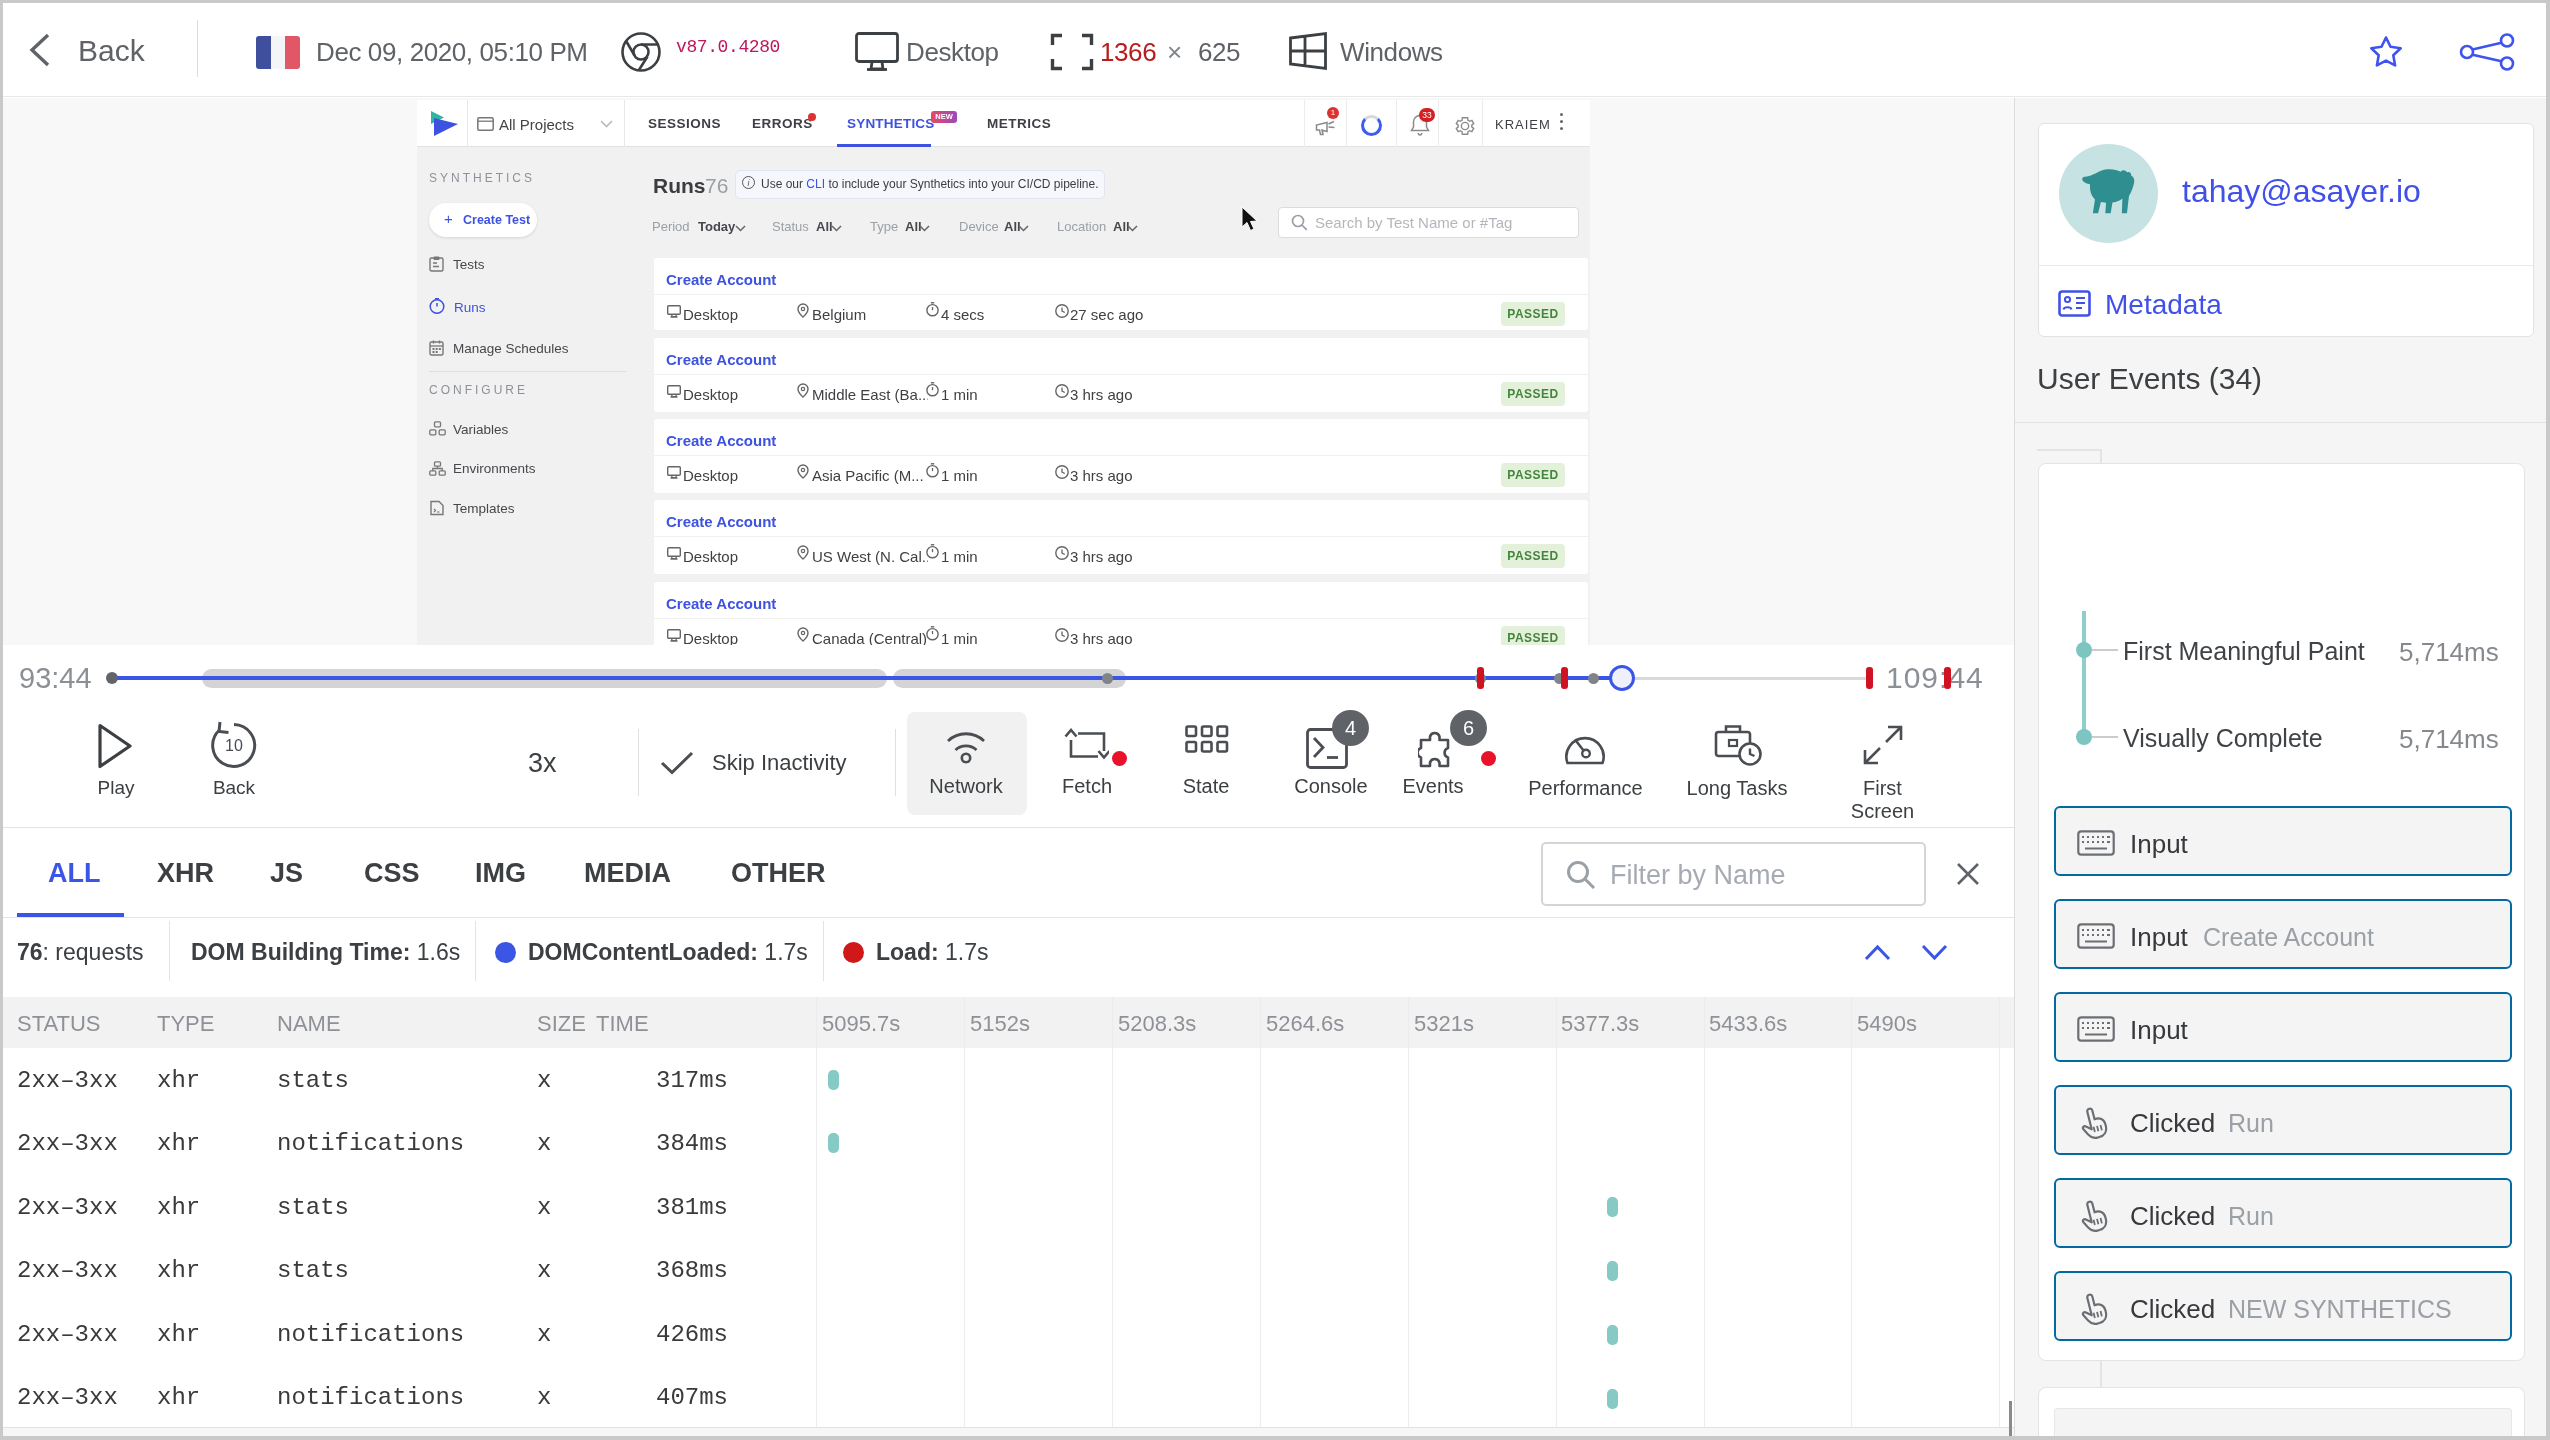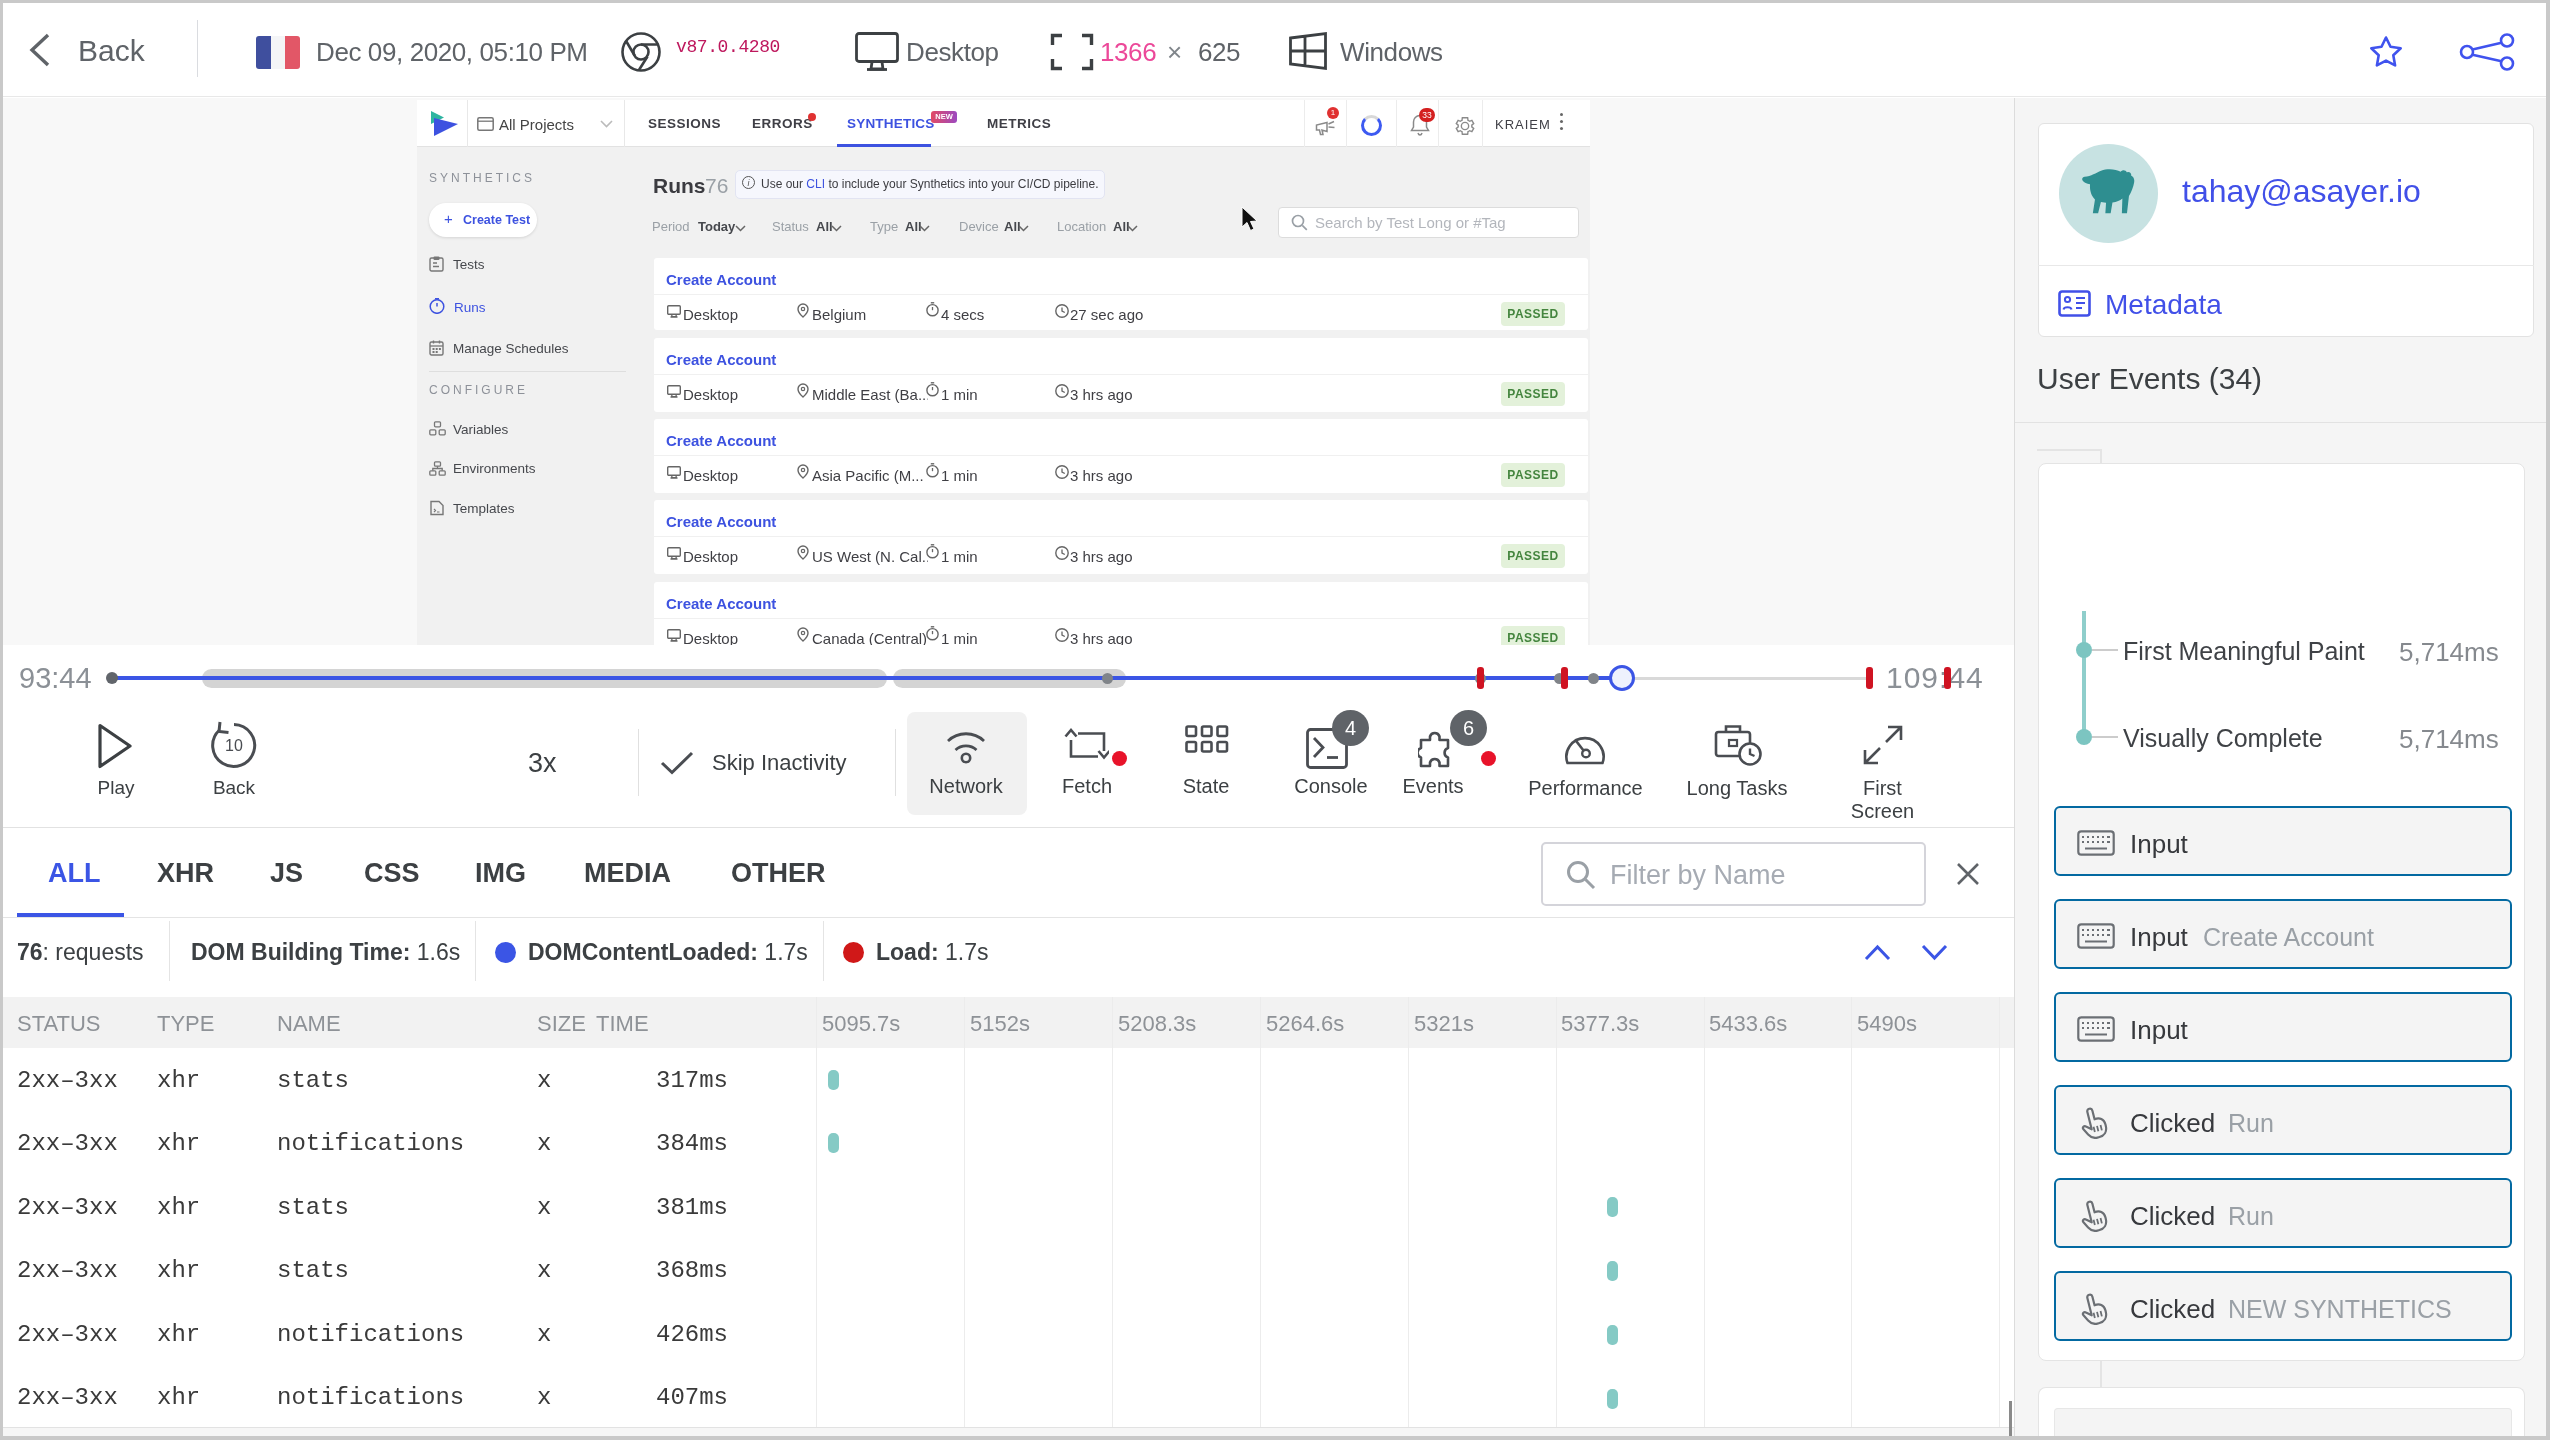--- a/index.html
+++ b/index.html
@@ -54,21 +54,21 @@
 <div class="abs" style="left:676px;top:37px;font-size:18px;letter-spacing:-0.4px;color:#be185d;font-family:Liberation Mono, monospace;">v87.0.4280</div>
 <svg class="ic" style="left:855px;top:32px;" width="44" height="40" viewBox="0 0 44 40">
   <rect x="1.5" y="1.5" width="41" height="28" rx="2.5" fill="none" stroke="#3c4043" stroke-width="2.8"></rect>
   <path d="M17 30 L16 37 L28 37 L27 30" fill="none" stroke="#3c4043" stroke-width="2.8"></path>
   <path d="M12 37.5 L32 37.5" stroke="#3c4043" stroke-width="2.8"></path>
 </svg>
 <div class="abs" style="left:906px;top:37px;font-size:26px;letter-spacing:-0.4px;color:#5f6368;">Desktop</div>
 <svg class="ic" style="left:1050px;top:33px;" width="44" height="38" viewBox="0 0 44 38">
   <path d="M12 2.5 L2.5 2.5 L2.5 12 M32 2.5 L41.5 2.5 L41.5 12 M12 35.5 L2.5 35.5 L2.5 26 M32 35.5 L41.5 35.5 L41.5 26" fill="none" stroke="#3c4043" stroke-width="3.4"></path>
 </svg>
-<div class="abs" style="left:1100px;top:37px;font-size:26px;letter-spacing:-0.4px;color:#ec4899;">1366</div>
+<div class="abs" style="left:1100px;top:37px;font-size:26px;letter-spacing:-0.4px;color:#b91c1c;">1366</div>
 <div class="abs" style="left:1167px;top:37px;font-size:26px;color:#80868b;">×</div>
 <div class="abs" style="left:1198px;top:37px;font-size:26px;letter-spacing:-0.4px;color:#5f6368;">625</div>
 <svg class="ic" style="left:1288px;top:31px;" width="40" height="40" viewBox="0 0 40 40">
   <path d="M2.5 7 L37.5 2.5 L37.5 37.5 L2.5 33 Z M2.5 20 L37.5 20 M17 5 L17 35" fill="none" stroke="#3c4043" stroke-width="2.8"></path>
 </svg>
 <div class="abs" style="left:1340px;top:37px;font-size:26px;letter-spacing:-0.4px;color:#5f6368;">Windows</div>
 <svg class="ic" style="left:2369px;top:35px;" width="34" height="33" viewBox="0 0 34 33">
   <path d="M17 2.5 L21.5 11.8 L31.7 13.2 L24.3 20.3 L26.1 30.4 L17 25.6 L7.9 30.4 L9.7 20.3 L2.3 13.2 L12.5 11.8 Z" fill="none" stroke="#4053ee" stroke-width="2.6" stroke-linejoin="round"></path>
 </svg>
 <svg class="ic" style="left:2458px;top:33px;" width="58" height="38" viewBox="0 0 58 38">
@@ -206,21 +206,21 @@
 
   <svg class="ic" style="left:824px;top:106px;" width="18" height="28" viewBox="0 0 18 28">
         <path d="M1 1 L1 21 L6 16.5 L9.5 24.5 L13 23 L9.5 15.5 L16 15 Z" fill="#111" stroke="#fff" stroke-width="1"></path>
       </svg>
 
   <div class="abs" style="left:861px;top:107px;width:301px;height:31px;background:#fff;border:1px solid #dcdcdc;border-radius:4px;"></div>
   <svg class="ic" style="left:874px;top:114px;" width="17" height="17" viewBox="0 0 17 17">
         <circle cx="7" cy="7" r="5.5" fill="none" stroke="#9aa0a6" stroke-width="1.7"></circle>
         <path d="M11.3 11.3 L15.8 15.8" stroke="#9aa0a6" stroke-width="1.7"></path>
       </svg>
-  <div class="abs" style="left:898px;top:114px;font-size:15px;color:#b3b6bc;">Search by Test Long or #Tag</div>
+  <div class="abs" style="left:898px;top:114px;font-size:15px;color:#b3b6bc;">Search by Test Name or #Tag</div>
 
   <div class="runcard" style="top:158px;">
         <div class="ca">Create Account</div>
         <div class="cdiv"></div>
     <svg class="ic mon" viewBox="0 0 14 13">
           <rect x="0.7" y="0.7" width="12.6" height="8.6" rx="1" fill="none" stroke="#666" stroke-width="1.4"></rect>
           <path d="M5 9.3 L4.7 11.7 L9.3 11.7 L9 9.3 M3.5 12 L10.5 12" stroke="#666" stroke-width="1.3" fill="none"></path>
         </svg>
     <div class="rt" style="left:29px;">Desktop</div>
     <svg class="ic pin" viewBox="0 0 12 15">

